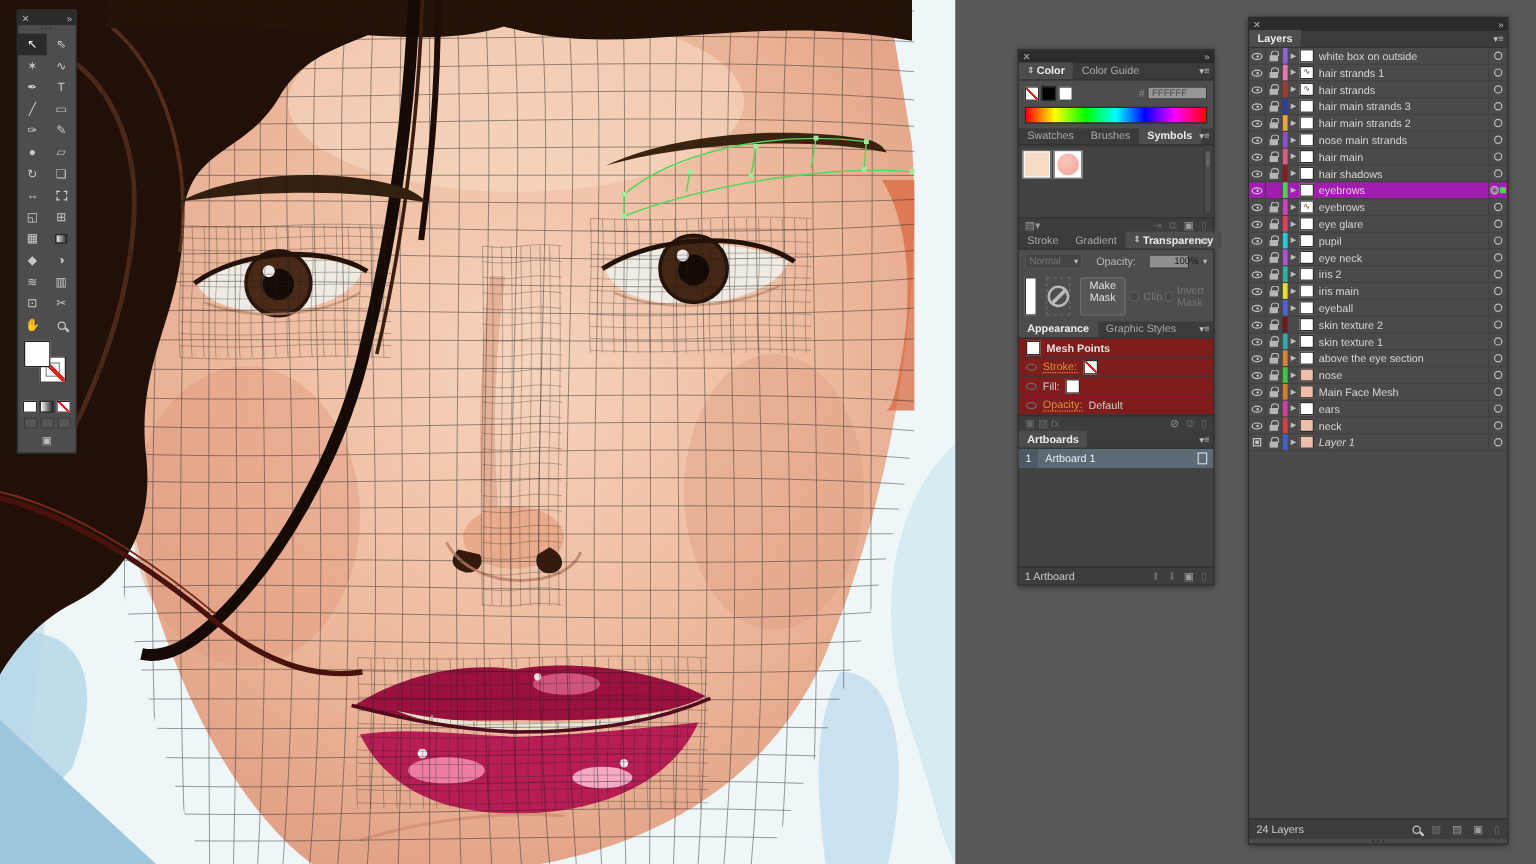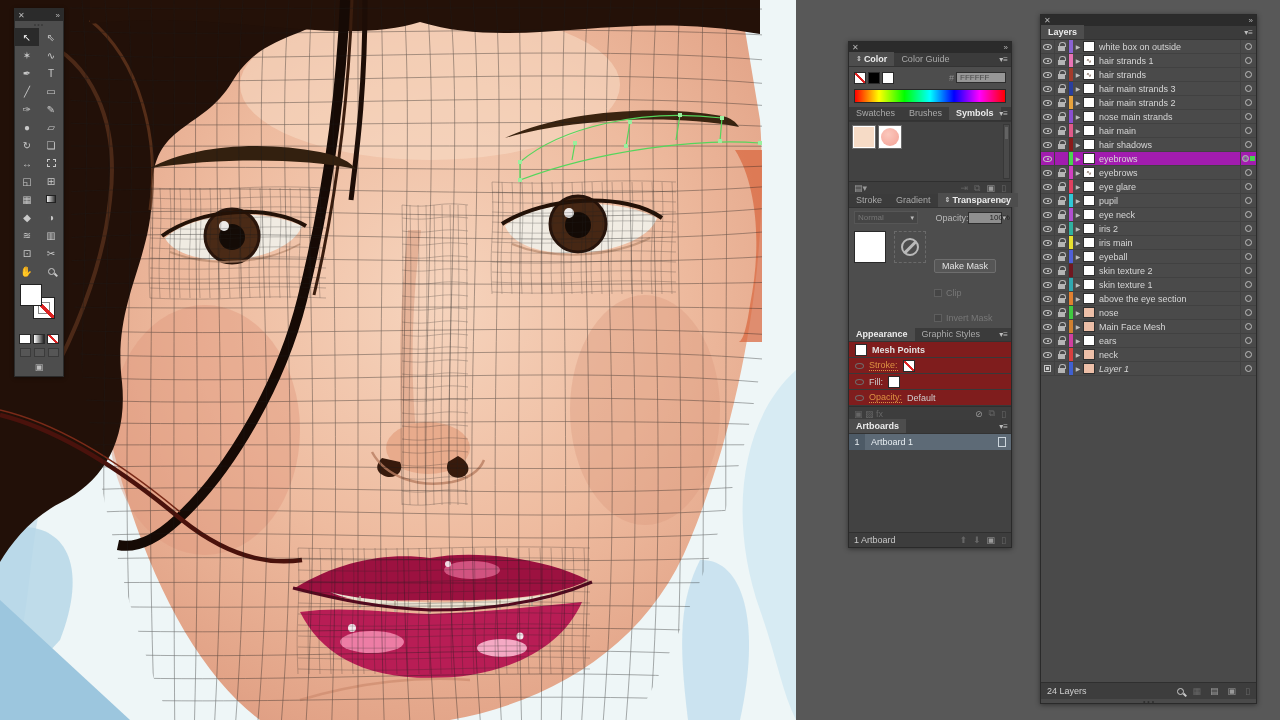--- a/index.html
+++ b/index.html
@@ -79,35 +79,35 @@
   .symbol-skin { position:absolute; inset:1px; background:#f6dbc6; }
   .symbol-circle { position:absolute; inset:2px; border-radius:50%;
     background:radial-gradient(circle at 40% 35%,#fbc8bd,#f4a195); }
   .vscroll { position:absolute; right:1px; top:2px; bottom:2px; width:7px; background:#4a4a4a;
     border:1px solid #383838; }
   .vscroll::before { content:""; position:absolute; left:1px; right:1px; top:2px; height:12px;
     background:#636363; }
   .sym-foot { height:13px; }
   .sym-foot .lib { margin-right:auto; }
   .tr-body { padding:3px 5px 5px; }
-  .tr-row1 { display:flex; align-items:center; gap:0; }
+  .tr-row1 { display:flex; align-items:center; gap:11px; }
   .blendbox { width:64px; height:13px; background:#454545; border:1px solid #565656; color:#777;
     font-size:8px; display:flex; align-items:center; justify-content:space-between; padding:0 3px; }
   .op-label { color:#b9b9b9; font-size:9px; margin-left:auto; }
   .op-field { width:34px; height:12px; background:#8f8f8f; color:#222; font-size:8px;
     display:flex; align-items:center; padding-left:20px; border:1px solid #2e2e2e; }
   .op-arrow { color:#bbb; font-size:7px; }
   .tr-row2 { display:flex; margin-top:7px; gap:8px; }
   .thumb-white { width:32px; height:32px; background:#fff; border:1px solid #2a2a2a; }
   .thumb-mask { width:32px; height:32px; border:1px dashed #6a6a6a; display:flex;
     align-items:center; justify-content:center; }
   .no-symbol { width:18px; height:18px; border:2.5px solid #b9b9b9; border-radius:50%; position:relative; }
   .no-symbol::before { content:""; position:absolute; left:-1px; top:6px; width:16px; height:2.5px;
     background:#b9b9b9; transform:rotate(-45deg); }
-  .tr-right { display:flex; flex-direction:column; gap:15px;margin-top:28px; }
+  .tr-right { display:flex; flex-direction:row; gap:3px; }
   .makemask-btn { background:#565656; border:1px solid #6e6e6e; border-radius:2px; color:#e2e2e2;
     font-size:9px; padding:1px 7px; text-align:center; }
   .chk-row { display:flex; align-items:center; gap:4px; color:#777; font-size:9px; }
   .chk { width:8px; height:8px; border:1px solid #5e5e5e; background:#454545; }
   .ap-body { background:#7f1d1d; }
   .ap-row { display:flex; align-items:center; gap:5px; height:16px; padding:0 6px;
     border-bottom:1px solid #393939; font-size:9px; color:#cecece; }
   .ap-title { font-weight:bold; color:#e2e2e2; }
   .ap-sq { width:12px; height:12px; background:#fff; border:1px solid #2a2a2a; position:relative; }
   .orange { color:#dd9242; border-bottom:1px dotted #dd9242; }

